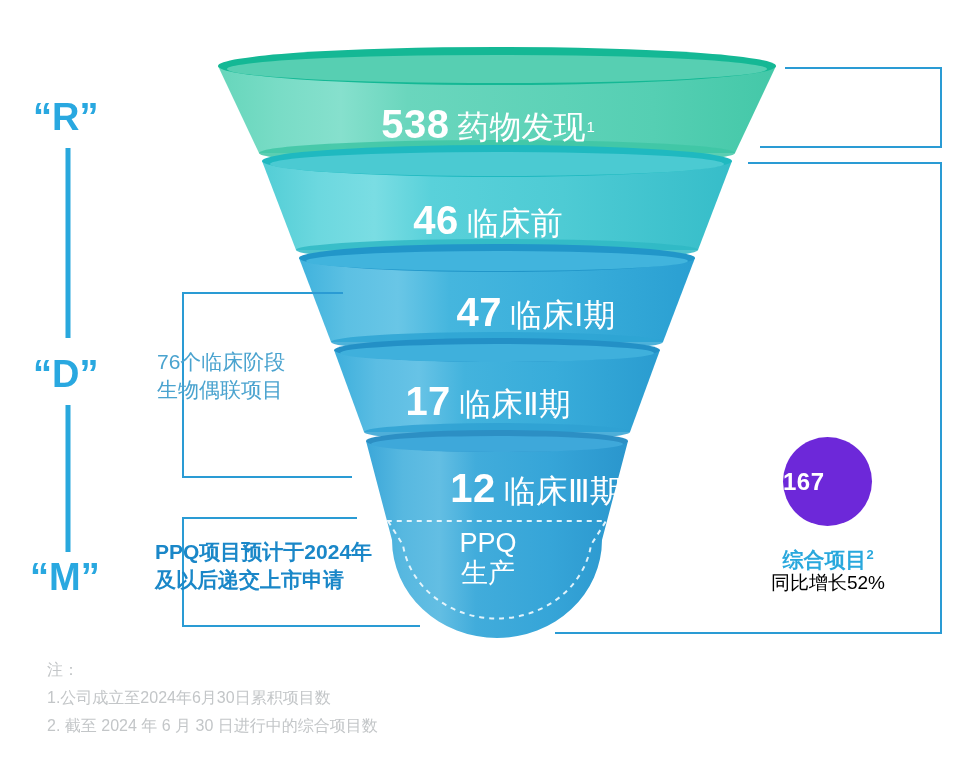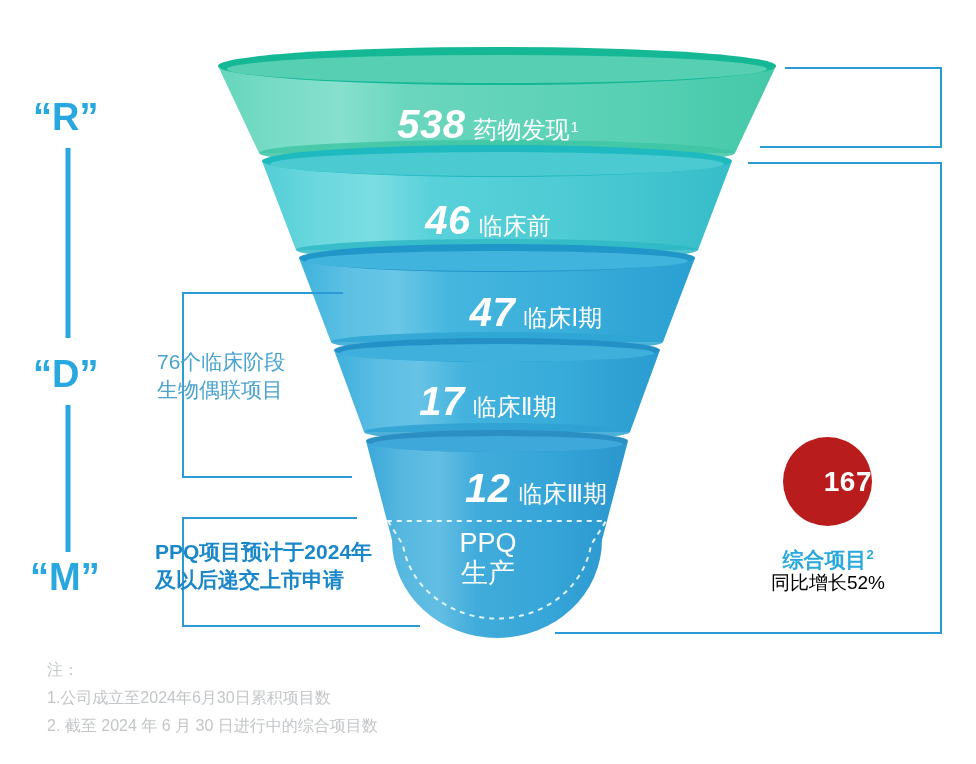--- a/index.html
+++ b/index.html
@@ -48,24 +48,23 @@
     color: #ffffff;
     white-space: nowrap;
     line-height: 1;
     pointer-events: none;
   }
   .stage-text .num {
     font-weight: bold;
     font-size: 40px;
     letter-spacing: 0.5px;
     vertical-align: baseline;
-    font-style: italic;
   }
   .stage-text .lbl {
-    font-size: 24px;
+    font-size: 32px;
     font-weight: 500;
     margin-left: 8px;
     vertical-align: baseline;
   }
   .stage-text .sup {
     font-size: 15px;
     vertical-align: super;
     margin-left: 1px;
   }
   
@@ -105,26 +104,26 @@
     font-size: 21px;
     font-weight: bold;
   }
 
   
   #circle-167 {
     position: absolute;
     left: 783px; top: 437px;
     width: 89px; height: 89px;
     border-radius: 50%;
-    background: #b91c1c;
+    background: #6d28d9;
     color: #ffffff;
     display: flex;
     align-items: center;
-    justify-content: flex-end;
-    font-size: 28px;
+    justify-content: flex-start;
+    font-size: 24px;
     font-weight: bold;
     letter-spacing: 0.5px;
   }
   #circle-caption {
     position: absolute;
     left: 718px; top: 538px;
     width: 220px;
     text-align: center;
     color: #29a8dd;
     font-size: 21px;

